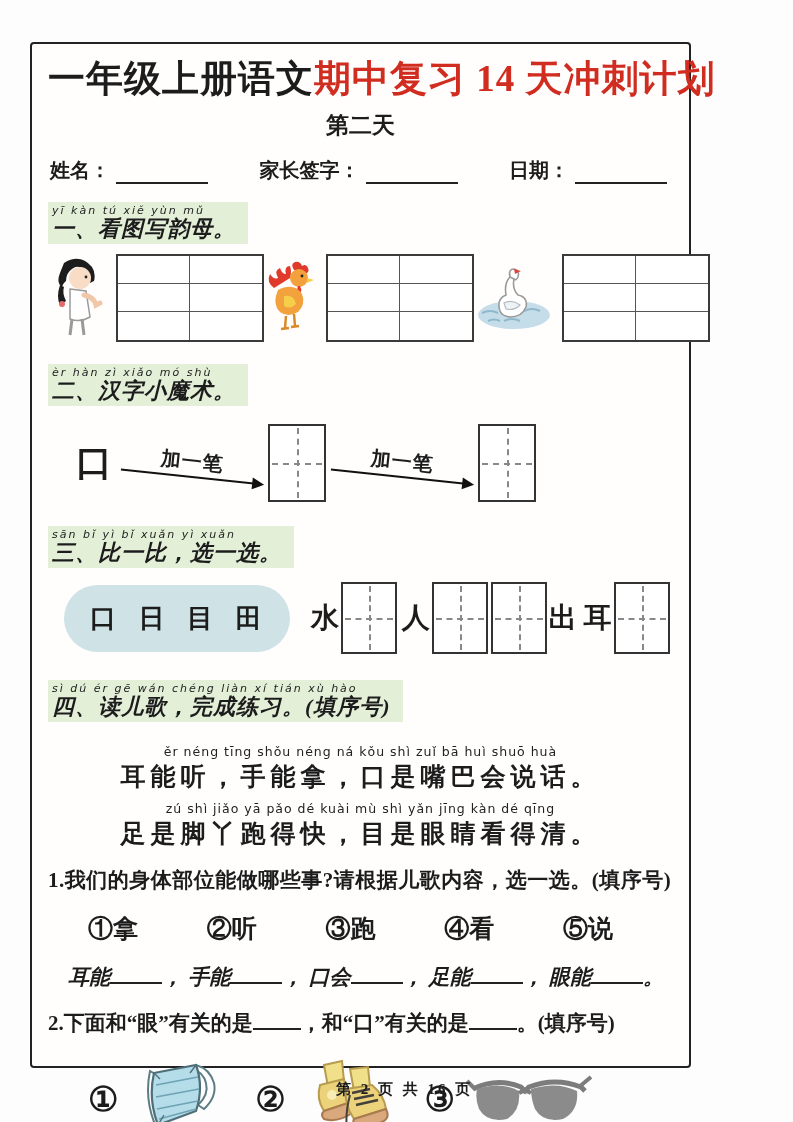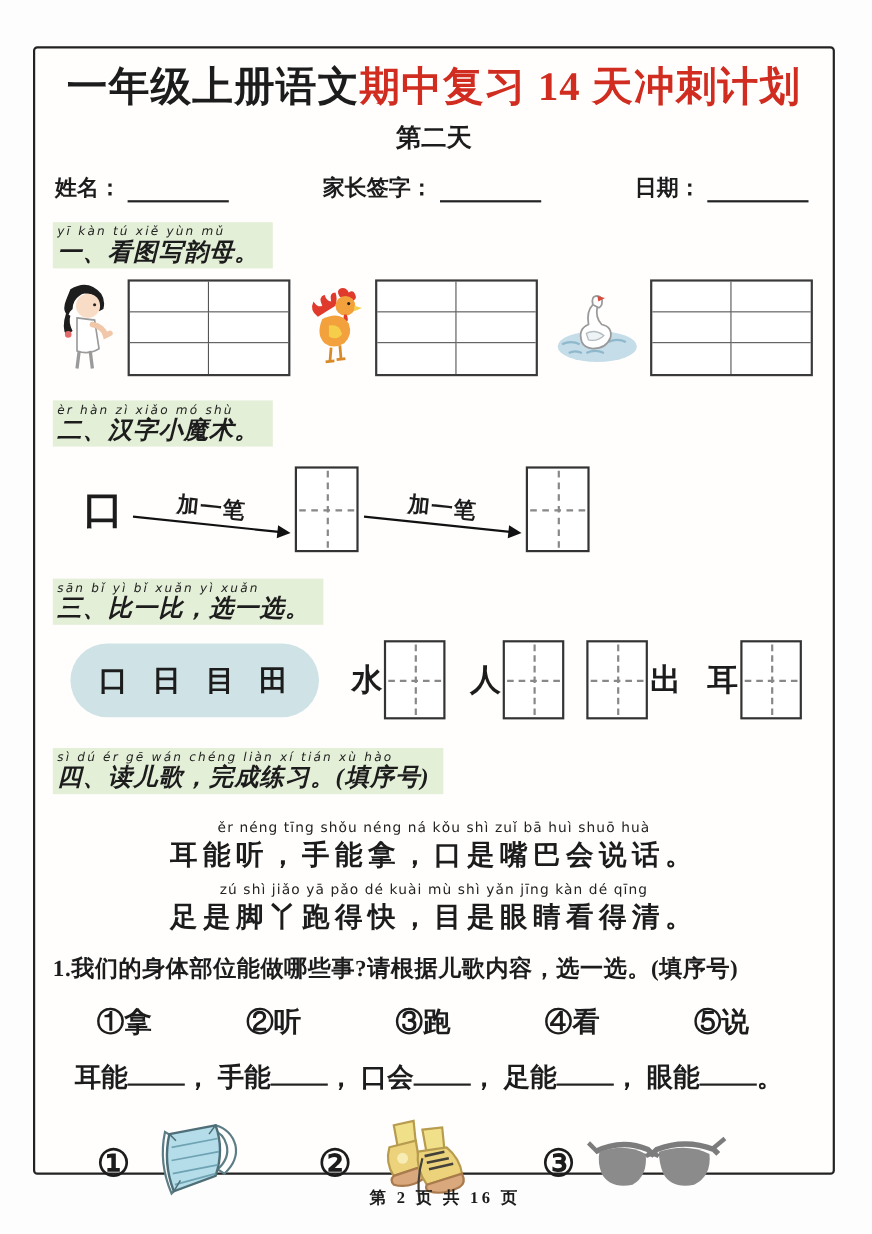--- a/index.html
+++ b/index.html
@@ -1,18 +1,18 @@
 <!DOCTYPE html>
 <html><head>
 <meta charset="utf-8">
 <style>
   html,body{margin:0;padding:0;background:#ffffff;}
   .page{position:relative;width:793px;height:1122px;background:#fdfdfd;overflow:hidden;
         font-family:"Liberation Serif","DejaVu Serif",serif;color:#1c1c1c;}
-  .frame{position:absolute;left:30px;top:42px;width:729px;height:1026px;
+  .frame{position:absolute;left:30px;top:42px;width:661px;height:1026px;
          border:2px solid #222;border-radius:4px;background:#fffefd;box-sizing:border-box;
          padding:6px 16px 0 16px;}
   
   .title{margin:4px 0 0 0;text-align:center;font-size:37px;font-weight:bold;letter-spacing:1px;white-space:nowrap;}
   .t-red{color:#d02c20;}
   .subtitle{text-align:center;font-size:23px;font-weight:bold;margin-top:6px;}
   .info-row{display:flex;justify-content:space-between;margin:16px 6px 0 2px;font-size:20px;font-weight:bold;}
   .info-field{display:flex;align-items:flex-end;}
   .blank{display:inline-block;border-bottom:2px solid #222;height:20px;vertical-align:baseline;}
   .blank.w90{width:92px;margin-left:6px;}
@@ -49,21 +49,21 @@
   .s3-char{font-size:28px;font-weight:bold;margin:0 2px;}
   .tbox.small{width:52px;height:68px;}
   
   .poem{margin-top:22px;text-align:center;}
   .poem-line{margin-top:8px;}
   .poem-pinyin{font-size:12.5px;letter-spacing:1px;color:#222;font-family:"DejaVu Sans",sans-serif;white-space:nowrap;}
   .poem-text{font-size:25px;font-weight:bold;letter-spacing:5px;margin-top:1px;white-space:nowrap;}
   
   .q-text{font-size:21px;font-weight:bold;margin:16px 0 0 0;letter-spacing:0.5px;}
   .opt-row{display:flex;justify-content:space-between;margin:18px 60px 0 40px;font-size:25px;font-weight:bold;gap:40px;}
-  .fill-row{margin:18px 0 0 20px;font-size:24px;font-weight:bold;}
+  .fill-row{margin:18px 0 0 20px;font-size:21px;font-weight:bold;font-style:italic;}
   .fill-row .blank{height:14px;}
   .q2-row{margin-top:18px;font-size:21px;font-weight:bold;}
   .q2-row .blank{height:12px;}
   
   .img-row{display:flex;justify-content:space-between;align-items:center;margin:18px 80px 0 40px;}
   .img-item{display:flex;align-items:center;gap:8px;}
   .circ-num{font-size:34px;font-weight:bold;}
   
   .footer{position:absolute;left:16px;right:0;top:1080px;text-align:center;font-size:15px;font-weight:bold;letter-spacing:3px;}
   svg{display:block;}
@@ -246,20 +246,23 @@
 
     <div class="fill-row">
       <span>耳能</span><span class="blank w54"></span><span>，</span>
       <span>手能</span><span class="blank w54"></span><span>，</span>
       <span>口会</span><span class="blank w54"></span><span>，</span>
       <span>足能</span><span class="blank w54"></span><span>，</span>
       <span>眼能</span><span class="blank w54"></span><span>。</span>
     </div>
 
     
+    <div class="q2-row">
+      <span>2.下面和“眼”有关的是</span><span class="blank w48"></span><span>，和“口”有关的是</span><span class="blank w48"></span><span>。(填序号)</span>
+    </div>
 
     
     <div class="img-row">
       <div class="img-item">
         <span class="circ-num">①</span>
         <span>
           <svg width="104" height="84" viewBox="0 0 104 84">
             <path d="M24 14 Q18 42 30 70 L34 66 Q24 42 29 17 Z" fill="#ffffff" stroke="#5d7d86" stroke-width="2"></path>
             <path d="M70 8 Q84 12 88 26 Q91 40 78 52 L72 48 Q83 38 80 26 Q77 15 68 13 Z" fill="#ffffff" stroke="#5d7d86" stroke-width="2"></path>
             <path d="M28 16 L70 8 Q78 30 70 54 L32 68 Q22 42 28 16 Z" fill="#b4dde9" stroke="#4f6f78" stroke-width="2.2"></path>

